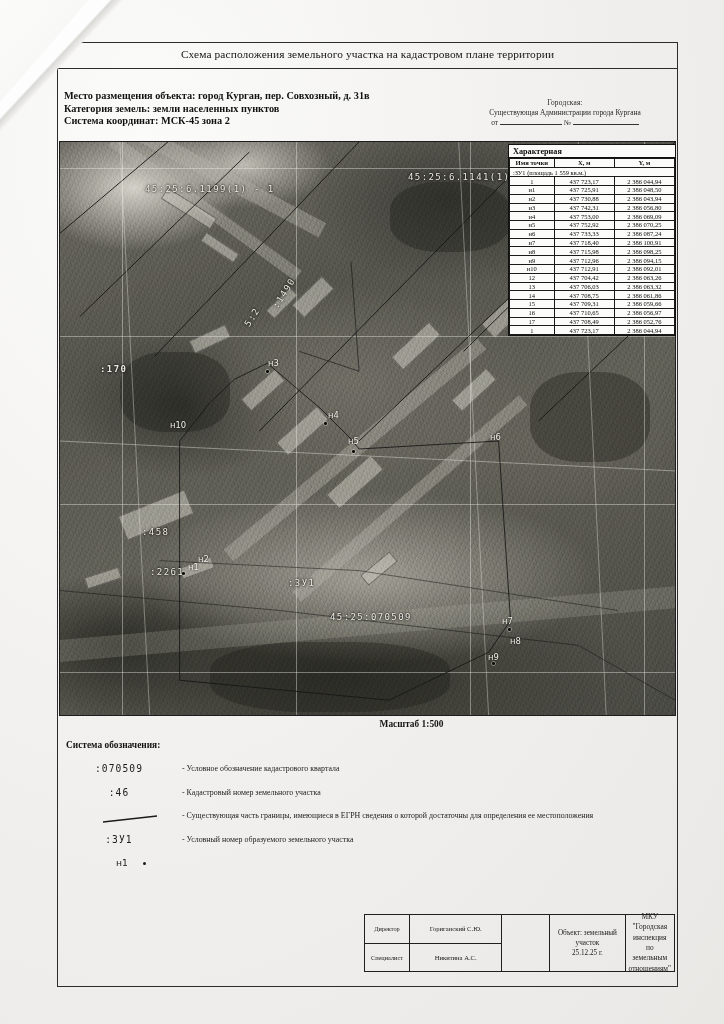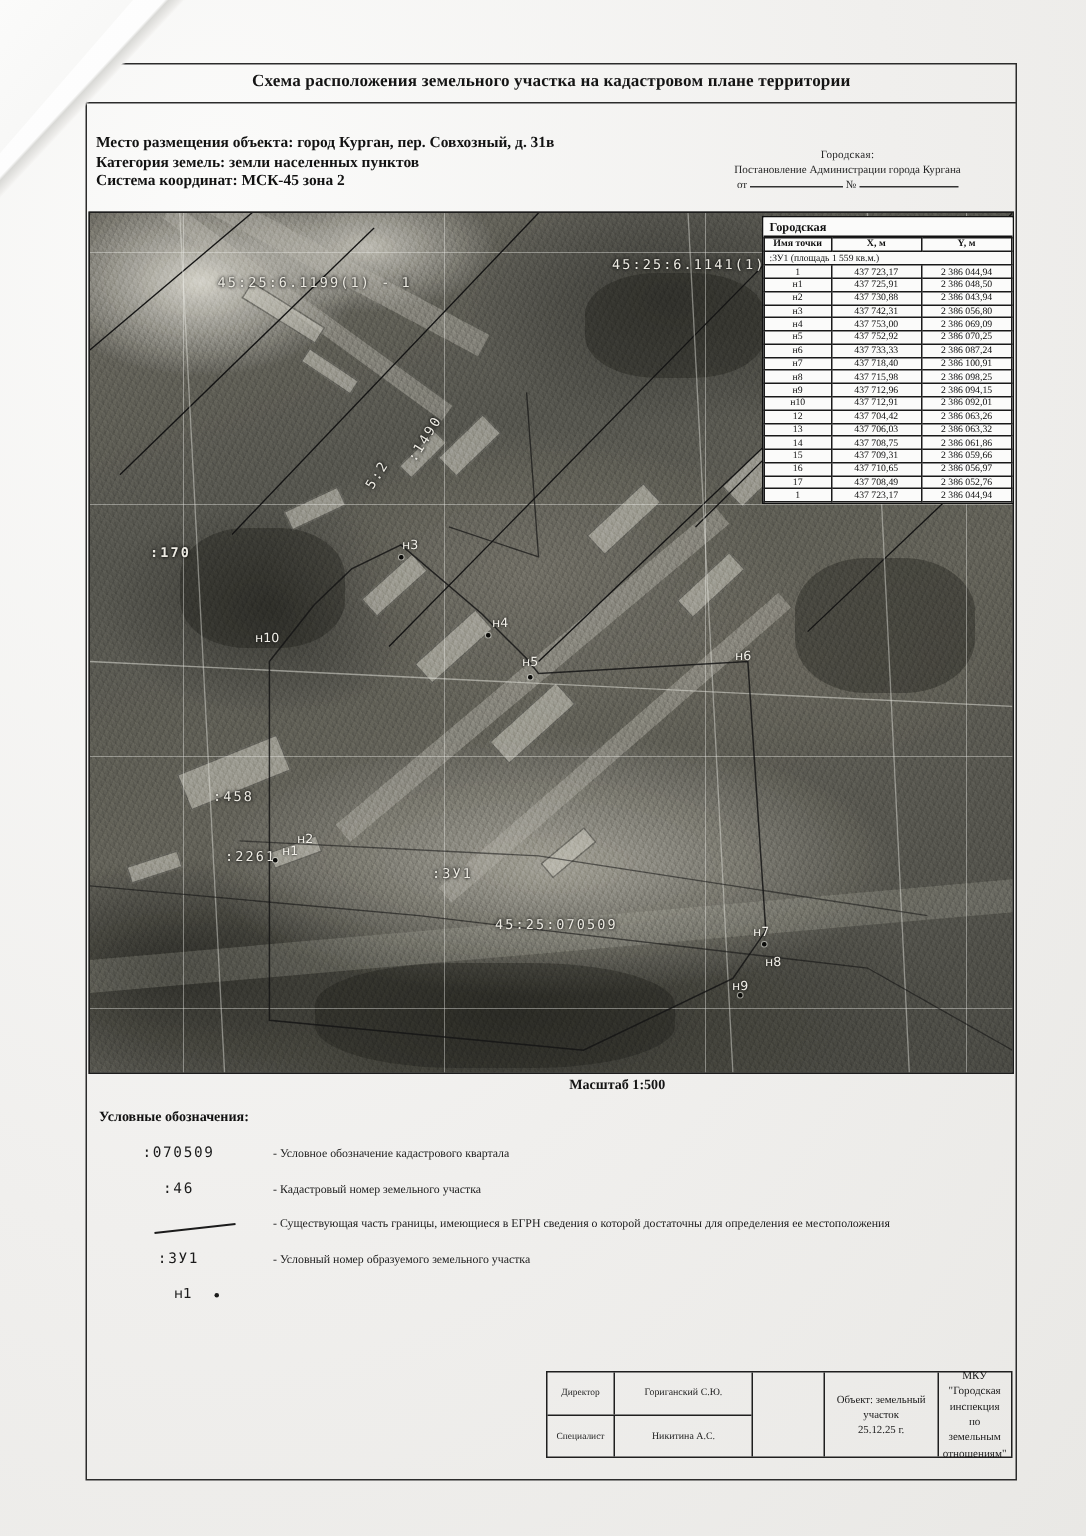--- a/index.html
+++ b/index.html
@@ -48,21 +48,21 @@
     border: 1.6px solid #2c2c2c;
     background: transparent;
   }
 
   
   .doc-title {
     position: absolute;
     left: 57px; top: 48px;
     width: 621px;
     text-align: center;
-    font-weight: bold;
+    font-weight: normal;
     font-size: 11.4px;
     letter-spacing: .1px;
     color: #151515;
   }
   .title-rule {
     position: absolute;
     left: 57px; top: 68px;
     width: 621px; height: 1.4px;
     background: #2c2c2c;
   }
@@ -359,21 +359,21 @@
   <div class="title-rule"></div>
 
   <div class="hdr-left">
     <div>Место размещения объекта: город Курган, пер. Совхозный, д. 31в</div>
     <div>Категория земель: земли населенных пунктов</div>
     <div>Система координат: МСК-45 зона 2</div>
   </div>
 
   <div class="hdr-right">
     <div class="l1">Городская:</div>
-    <div>Постановление Администрации города Кургана</div>
+    <div>Существующая Администрации города Кургана</div>
     <div>
       <span>от</span>
       <span class="blank-line" style="width:62px"></span>
       <span>№</span>
       <span class="blank-line" style="width:66px"></span>
     </div>
   </div>
 
   <div class="map-wrap">
     <div class="aerial"></div>
@@ -457,21 +457,21 @@
 
     <div class="pt-dot" style="left:206px;top:228px;"></div>
     <div class="pt-dot" style="left:264px;top:280px;"></div>
     <div class="pt-dot" style="left:292px;top:308px;"></div>
     <div class="pt-dot" style="left:448px;top:486px;"></div>
     <div class="pt-dot" style="left:432px;top:520px;"></div>
     <div class="pt-dot" style="left:122px;top:430px;"></div>
   </div>
 
   <div class="coord-table">
-    <div class="coord-caption">Городская</div>
+    <div class="coord-caption">Характерная</div>
     <table>
       <thead>
         <tr>
           <th style="width:27%">Имя точки</th>
           <th style="width:36.5%">X, м</th>
           <th style="width:36.5%">Y, м</th>
         </tr>
       </thead>
       <tbody id="coord-body">
         <tr class="coord-sub">
@@ -566,21 +566,21 @@
             <td class="nm">1</td>
             <td class="xv">437 723,17</td>
             <td class="yv">2 386 044,94</td>
           </tr>
         </tbody>
     </table>
   </div>
 
   <div class="scale">Масштаб 1:500</div>
 
-  <div class="legend-title">Условные обозначения:</div>
+  <div class="legend-title">Система обозначения:</div>
   <div class="legend-list" id="legend-list">
       <div class="legend-row">
         <div class="lg-sym">:070509</div>
         <div class="lg-txt">- Условное обозначение кадастрового квартала</div>
       </div>
       <div class="legend-row">
         <div class="lg-sym">:46</div>
         <div class="lg-txt">- Кадастровый номер земельного участка</div>
       </div>
       <div class="legend-row">

